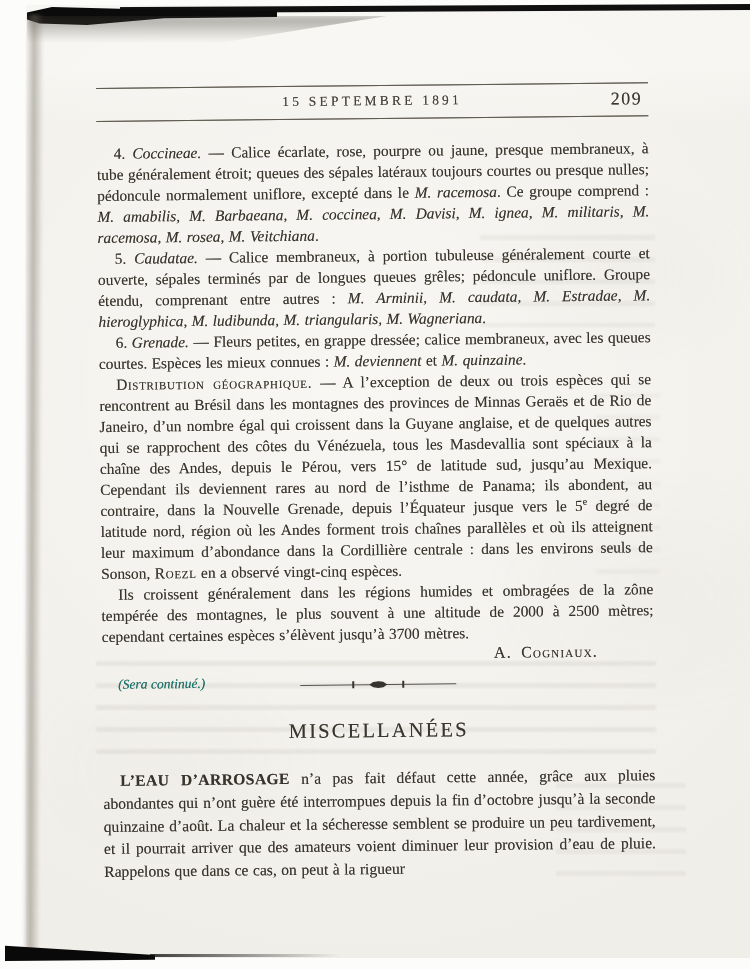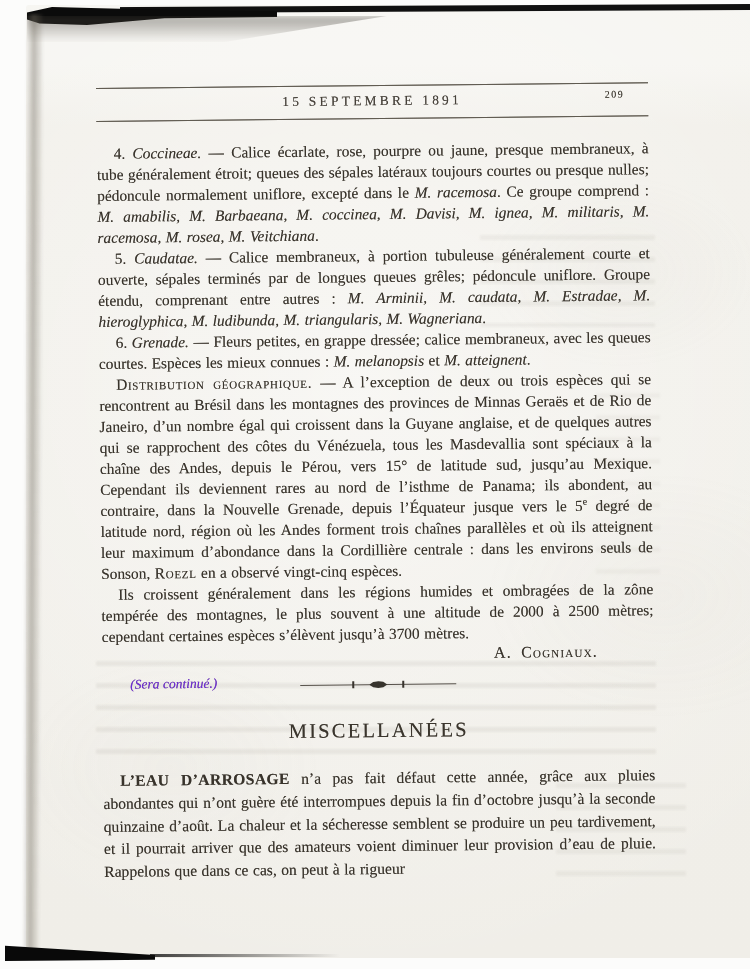--- a/index.html
+++ b/index.html
@@ -56,37 +56,37 @@
   
   .content{
     position:absolute;left:96px;top:88px;width:552px;
     transform:rotate(-0.6deg);transform-origin:0 0;
     color:#38332b;text-shadow:0 0 .5px rgba(56,51,43,.55);
   }
   .rule{height:1px;background:#5f5a50;box-shadow:0 0 .6px rgba(95,90,80,.8);}
   .hdr-row{position:relative;height:17px;margin-top:7px;}
   .date{position:absolute;left:0;right:0;text-align:center;
     font-size:13.5px;letter-spacing:3.2px;color:#46413a;}
-  .pageno{position:absolute;right:24px;top:-2px;font-size:10px;letter-spacing:1.5px;color:#3c372f;font-family:Liberation Serif, serif;}
+  .pageno{position:absolute;right:6px;top:-2px;font-size:18px;letter-spacing:1.5px;color:#3c372f;font-family:Liberation Serif, serif;}
   .rule2{margin-top:8px;}
 
   .article{margin-top:21px;}
   .para{margin:0;font-size:15.4px;line-height:21px;text-align:justify;text-indent:17px;
     word-spacing:.6px;}
   .misc .para{line-height:22.8px;font-size:15.6px;}
   .it{font-style:italic;}
   .bd{font-weight:bold;letter-spacing:.4px;}
   .sc{font-variant:small-caps;letter-spacing:.7px;}
   .sp{font-size:10px;vertical-align:super;line-height:0;}
 
   .sig-row{text-align:right;padding-right:56px;margin-top:1px;font-size:16px;}
   .sig{font-variant:small-caps;letter-spacing:1.2px;word-spacing:4px;}
 
   .note-row{position:relative;margin-top:9px;height:20px;}
-  .note{margin-left:28px;font-style:italic;font-size:13.5px;color:#6d28d9;}
+  .note{margin-left:16px;font-style:italic;font-size:13.5px;color:#0f766e;}
   .ornament{position:absolute;left:50%;top:8px;width:156px;height:9px;transform:translateX(-50%);}
   .orn-line{position:absolute;left:0;right:0;top:4px;height:1px;background:#56514a;}
   .orn-diamond{position:absolute;left:50%;top:1px;width:18px;height:7px;transform:translateX(-50%);
     background:#37332c;clip-path:polygon(0 50%,22% 12%,50% 0,78% 12%,100% 50%,78% 88%,50% 100%,22% 88%);}
   .orn-tick{position:absolute;top:1px;width:2px;height:7px;background:#37332c;}
   .t1{left:calc(50% - 26px);} .t2{left:calc(50% + 24px);}
 
   .sec-title{margin:27px 0 0 0;text-align:center;font-size:20.5px;font-weight:400;
     letter-spacing:2.2px;color:#3a352d;}
   .misc{margin-top:25px;}
@@ -115,21 +115,21 @@
     <div class="rule"></div>
     <div class="hdr-row">
       <span class="date">15 SEPTEMBRE 1891</span>
       <span class="pageno">209</span>
     </div>
     <div class="rule rule2"></div>
 
     <div class="article">
         <p class="para"><span>4. </span><span class="it">Coccineae.</span><span> — Calice écarlate, rose, pourpre ou jaune, presque membraneux, à tube généralement étroit; queues des sépales latéraux toujours courtes ou presque nulles; pédoncule normalement uniflore, excepté dans le </span><span class="it">M. racemosa</span><span>. Ce groupe comprend : </span><span class="it">M. amabilis, M. Barbaeana, M. coccinea, M. Davisi, M. ignea, M. militaris, M. racemosa, M. rosea, M. Veitchiana</span><span>.</span></p>
         <p class="para"><span>5. </span><span class="it">Caudatae.</span><span> — Calice membraneux, à portion tubuleuse généralement courte et ouverte, sépales terminés par de longues queues grêles; pédoncule uniflore. Groupe étendu, comprenant entre autres : </span><span class="it">M. Arminii, M. caudata, M. Estradae, M. hieroglyphica, M. ludibunda, M. triangularis, M. Wagneriana</span><span>.</span></p>
-        <p class="para"><span>6. </span><span class="it">Grenade.</span><span> — Fleurs petites, en grappe dressée; calice membraneux, avec les queues courtes. Espèces les mieux connues : </span><span class="it">M. melanopsis</span><span> et </span><span class="it">M. atteignent</span><span>.</span></p>
+        <p class="para"><span>6. </span><span class="it">Grenade.</span><span> — Fleurs petites, en grappe dressée; calice membraneux, avec les queues courtes. Espèces les mieux connues : </span><span class="it">M. deviennent</span><span> et </span><span class="it">M. quinzaine</span><span>.</span></p>
         <p class="para"><span class="sc">Distribution géographique.</span><span> — A l’exception de deux ou trois espèces qui se rencontrent au Brésil dans les montagnes des provinces de Minnas Geraës et de Rio de Janeiro, d’un nombre égal qui croissent dans la Guyane anglaise, et de quelques autres qui se rapprochent des côtes du Vénézuela, tous les Masdevallia sont spéciaux à la chaîne des Andes, depuis le Pérou, vers 15° de latitude sud, jusqu’au Mexique. Cependant ils deviennent rares au nord de l’isthme de Panama; ils abondent, au contraire, dans la Nouvelle Grenade, depuis l’Équateur jusque vers le 5</span><span class="sp">e</span><span> degré de latitude nord, région où les Andes forment trois chaînes parallèles et où ils atteignent leur maximum d’abondance dans la Cordillière centrale : dans les environs seuls de Sonson, </span><span class="sc">Roezl</span><span> en a observé vingt-cinq espèces.</span></p>
         <p class="para"><span>Ils croissent généralement dans les régions humides et ombragées de la zône tempérée des montagnes, le plus souvent à une altitude de 2000 à 2500 mètres; cependant certaines espèces s’élèvent jusqu’à 3700 mètres.</span></p>
       </div>
 
     <div class="sig-row">
       <span class="sig">A. Cogniaux.</span>
     </div>
 
     <div class="note-row">
       <span class="note">(Sera continué.)</span>

